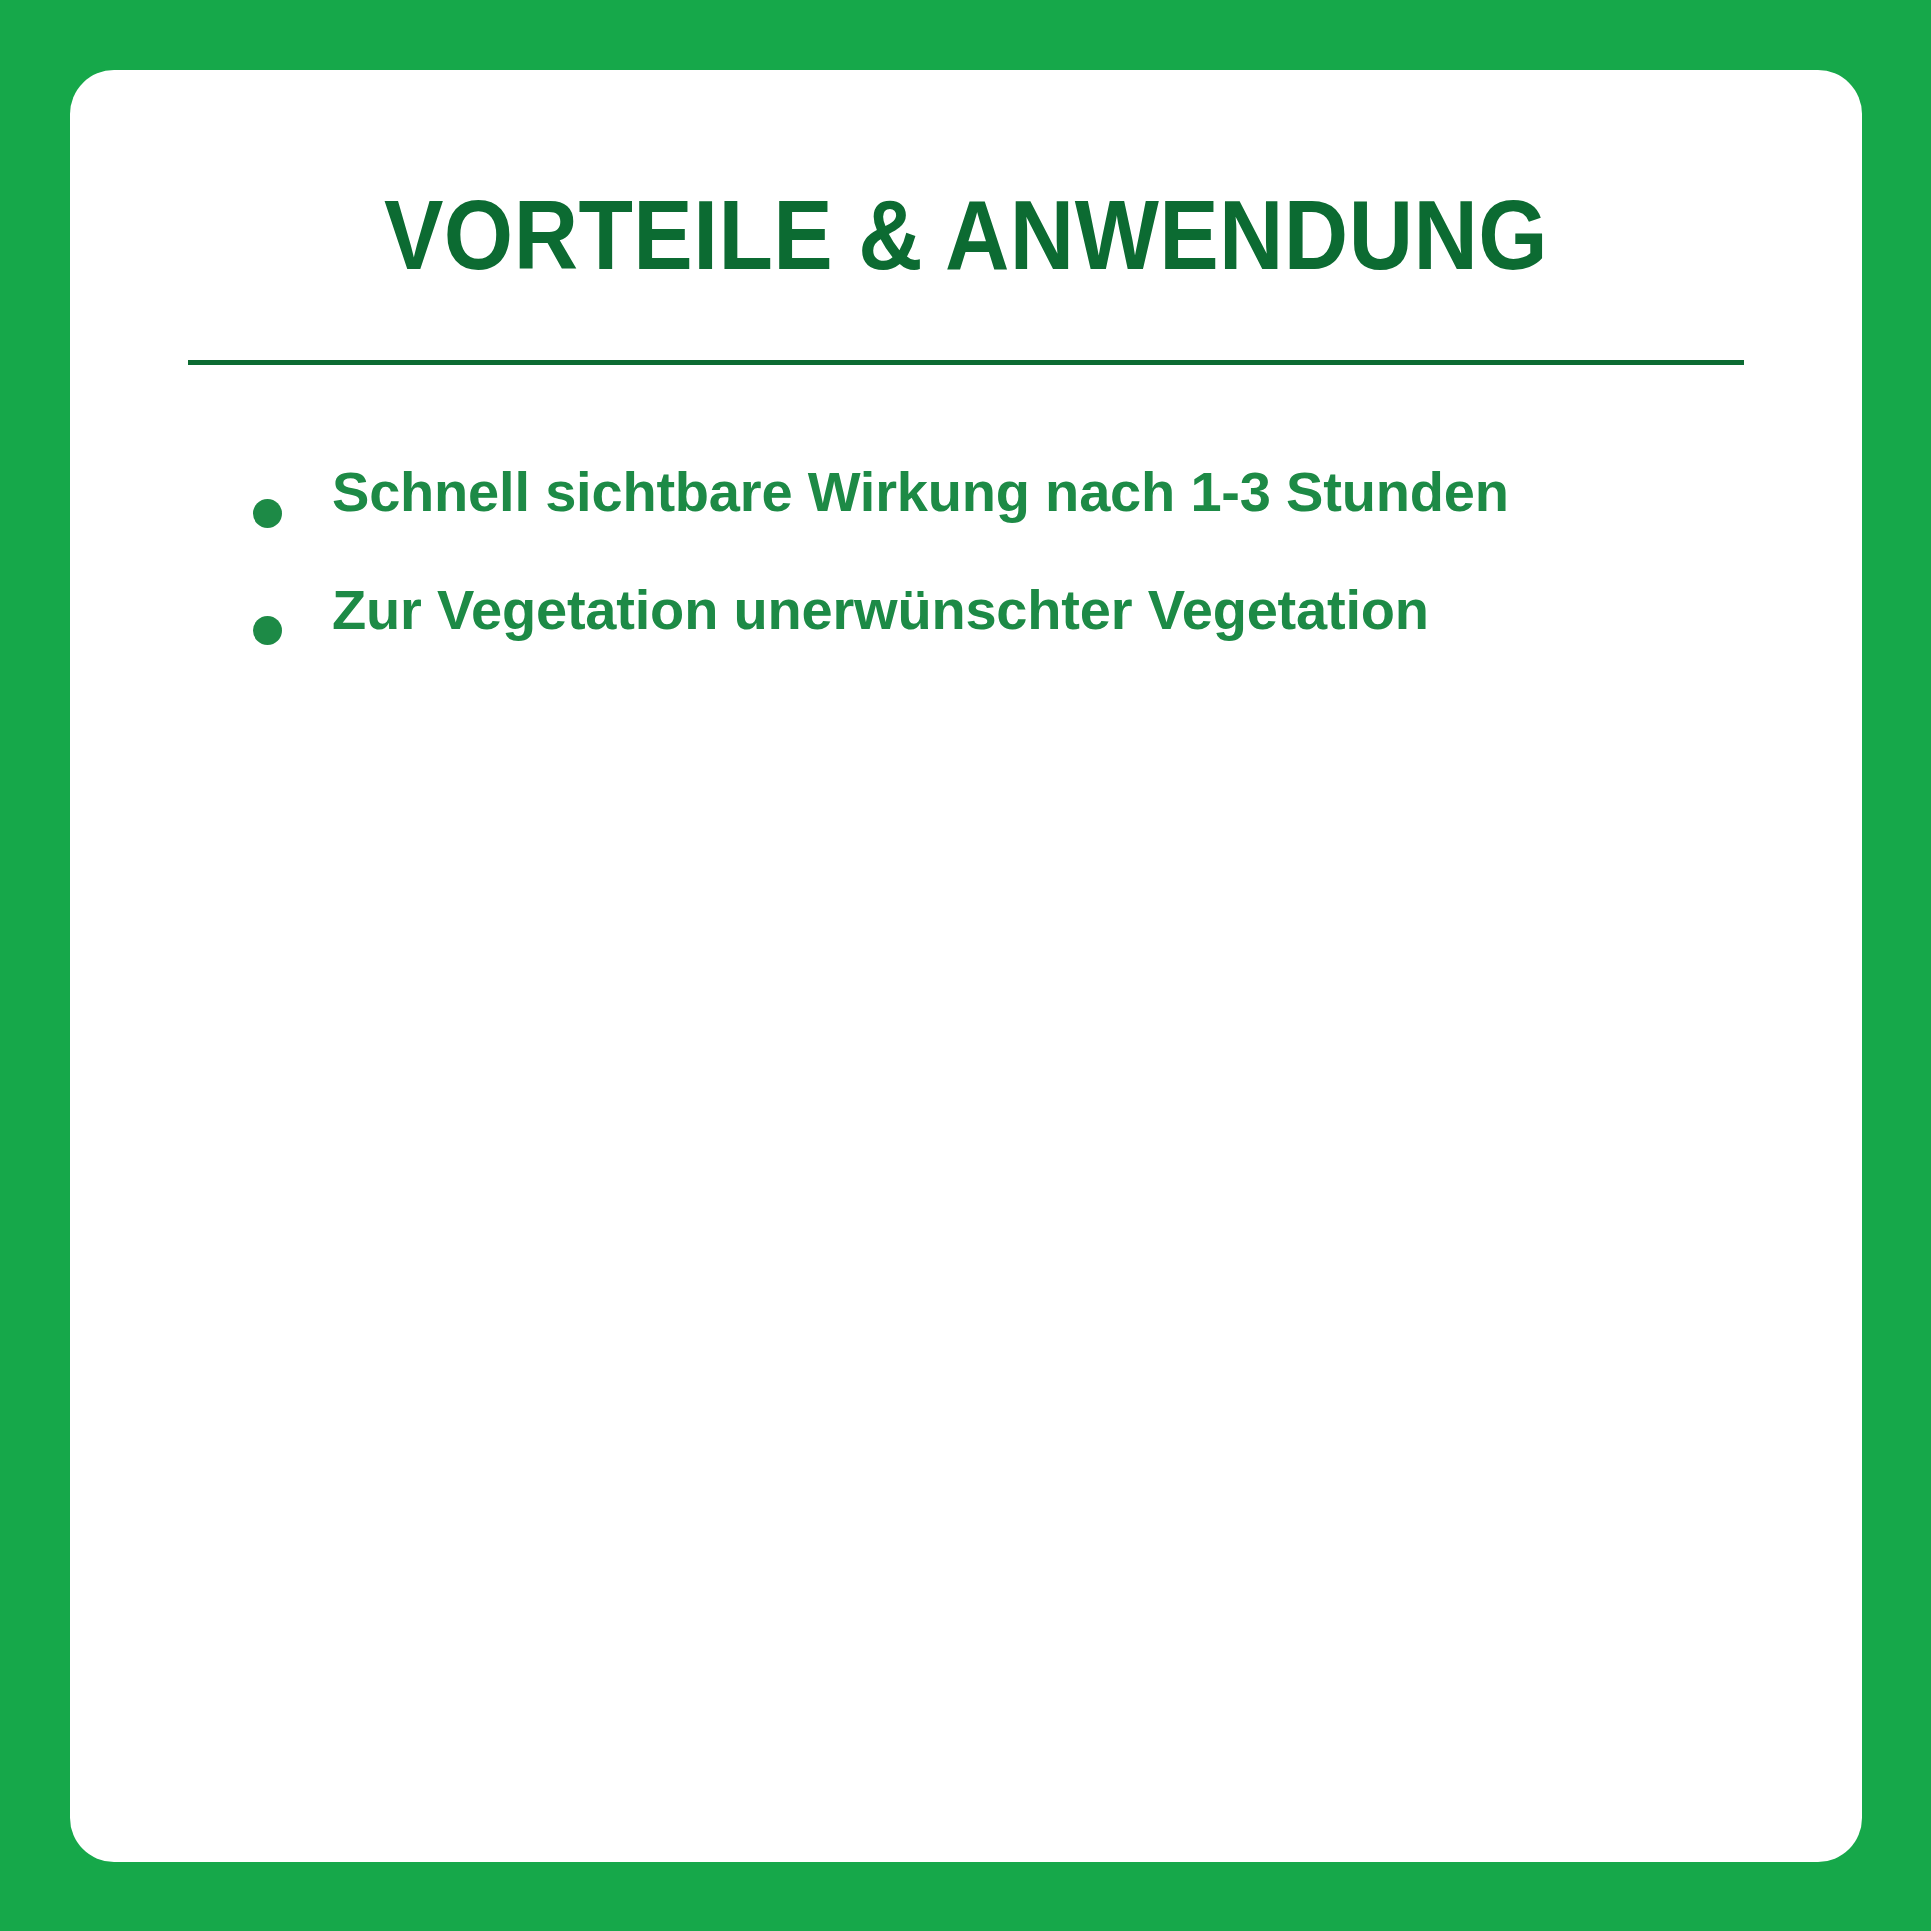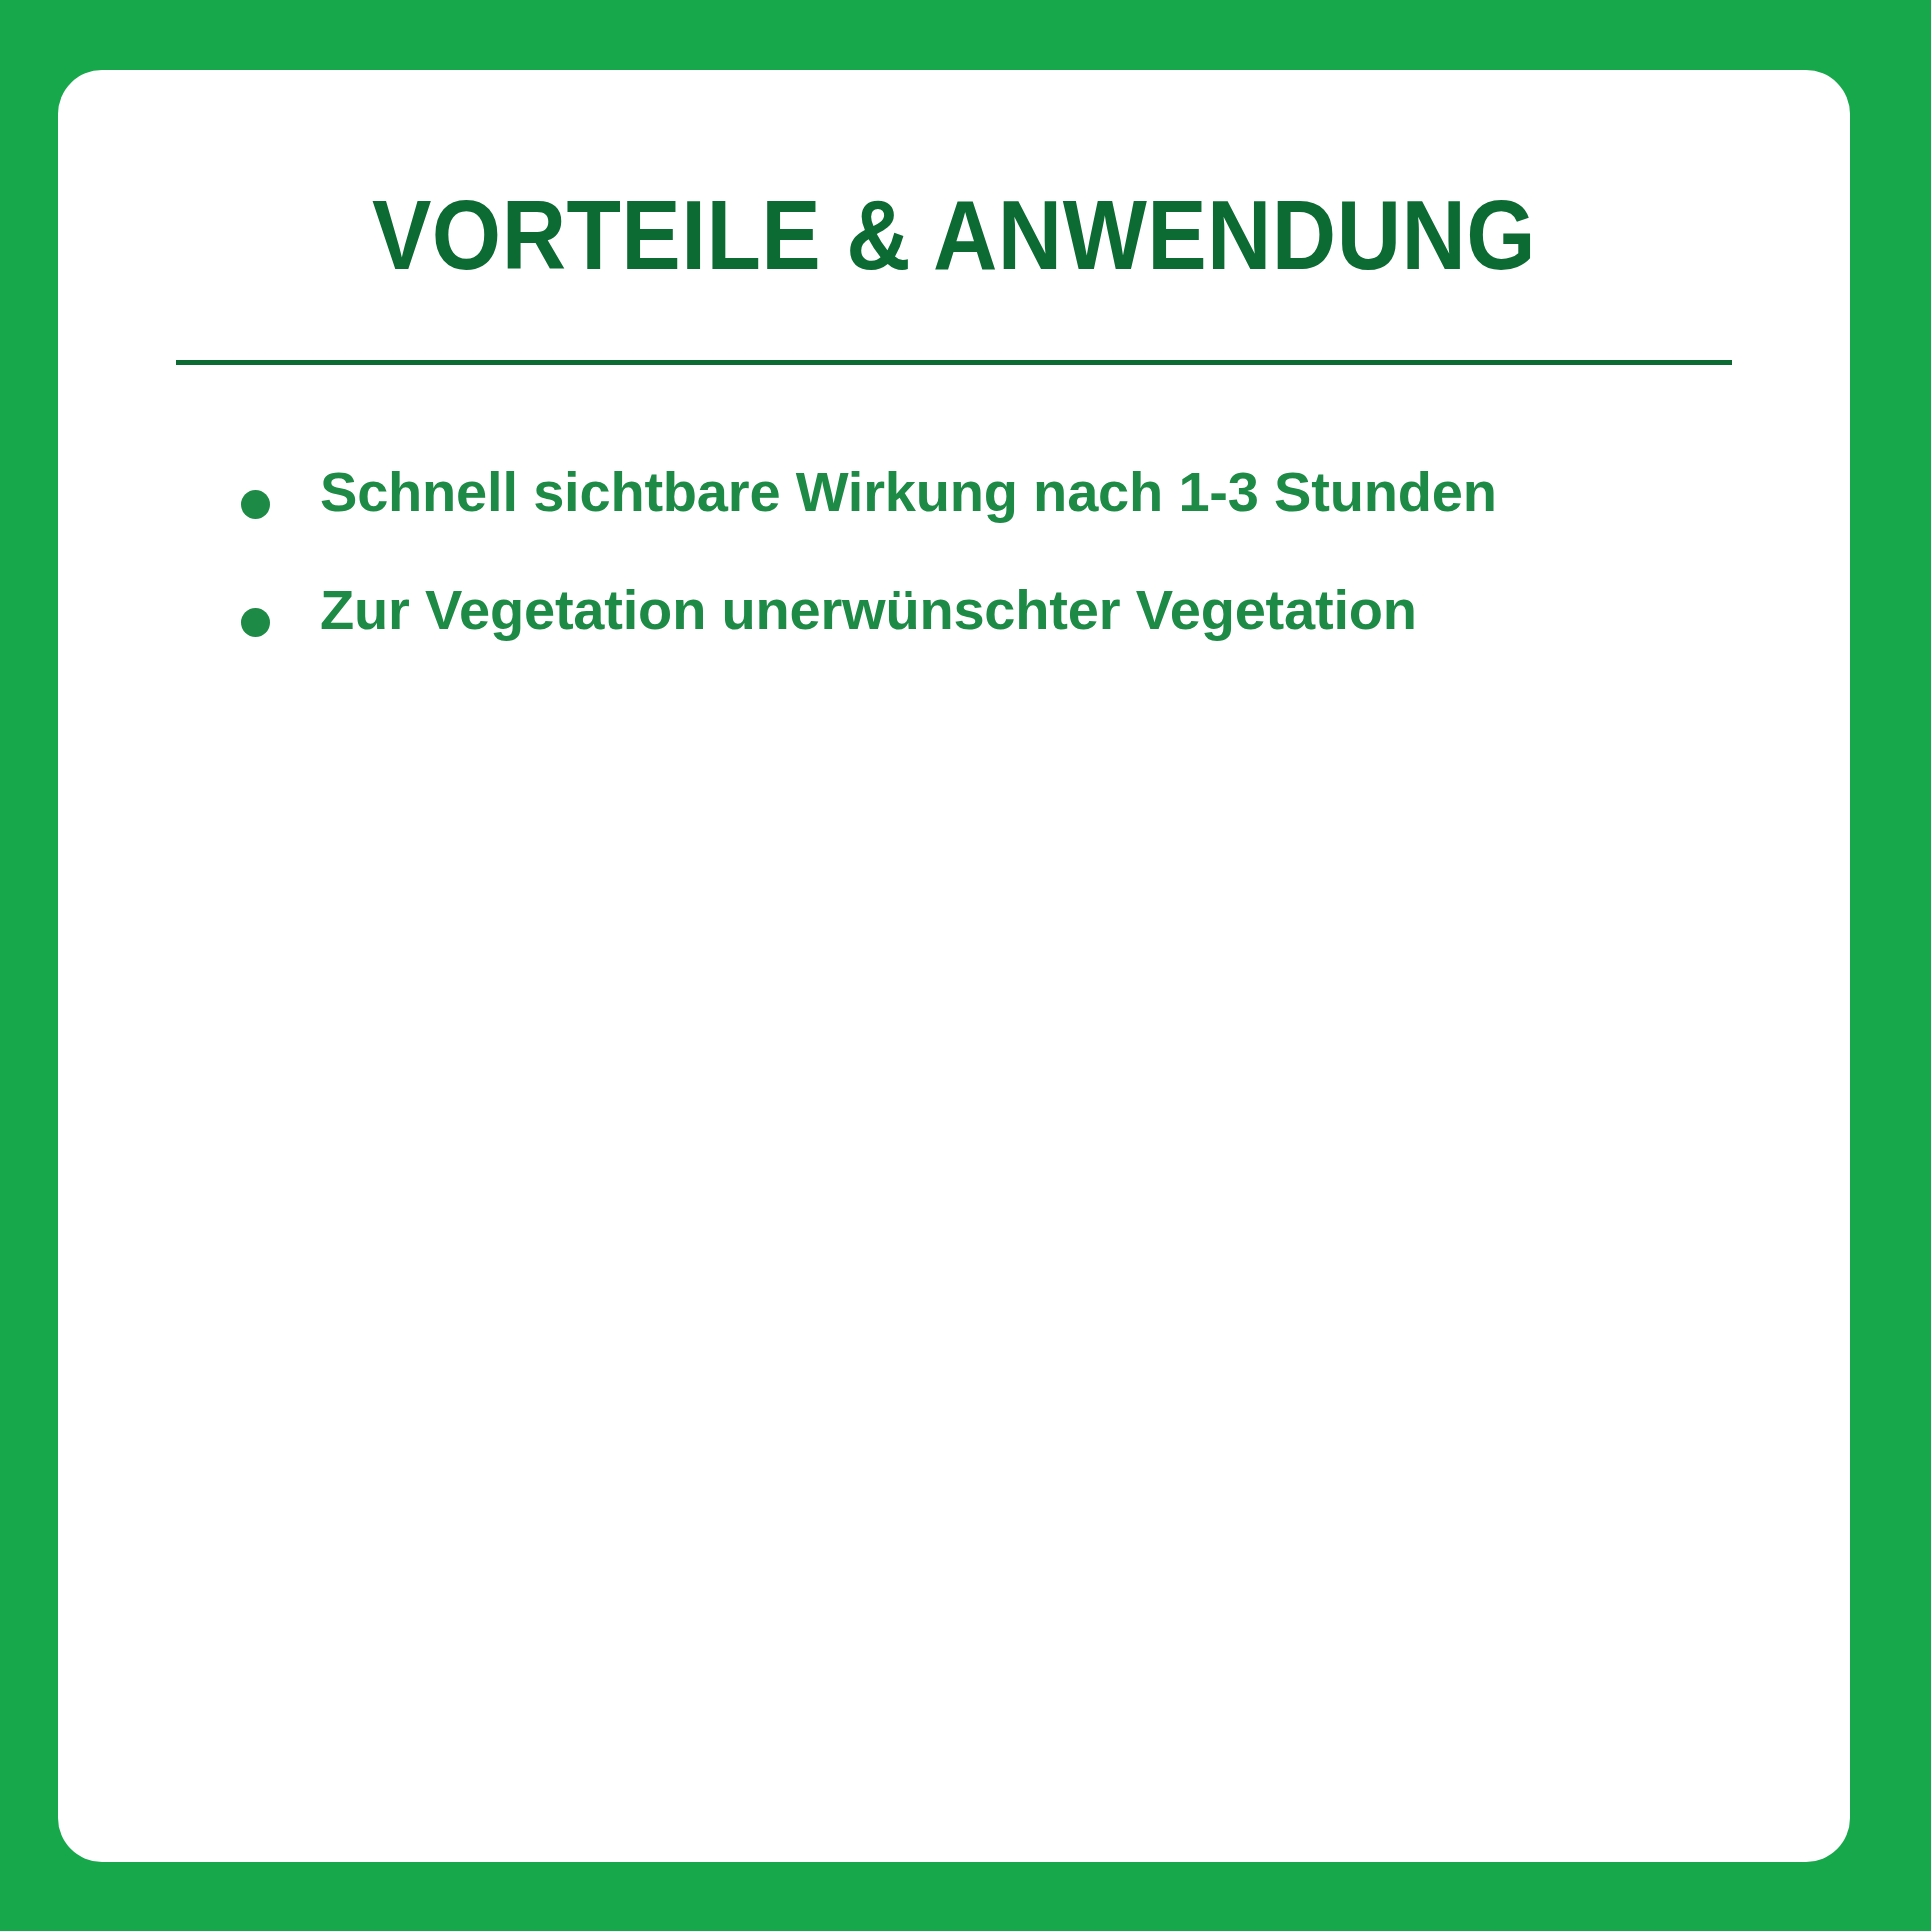--- a/index.html
+++ b/index.html
@@ -9,21 +9,21 @@
   body {
     width: 1931px;
     height: 1931px;
     background: #16a84a;
     font-family: "Liberation Sans", sans-serif;
     overflow: hidden;
   }
 
   .card {
     position: absolute;
-    left: 58px;
+    left: 70px;
     top: 70px;
     width: 1792px;
     height: 1792px;
     background: #ffffff;
     border-radius: 44px;
     box-sizing: border-box;
     padding: 0;
   }
 
   .title {
@@ -56,21 +56,21 @@
     left: 183px;
     top: 386px;
     right: 106px;
     margin: 0;
     padding: 0;
     list-style: none;
   }
 
   .bullet-item {
     display: flex;
-    align-items: center;
+    align-items: flex-end;
     margin-bottom: 46px;
   }
 
   .bullet-dot {
     flex: 0 0 auto;
     width: 29px;
     height: 29px;
     border-radius: 50%;
     background: #1d8a46;
     margin-top: 25px;

